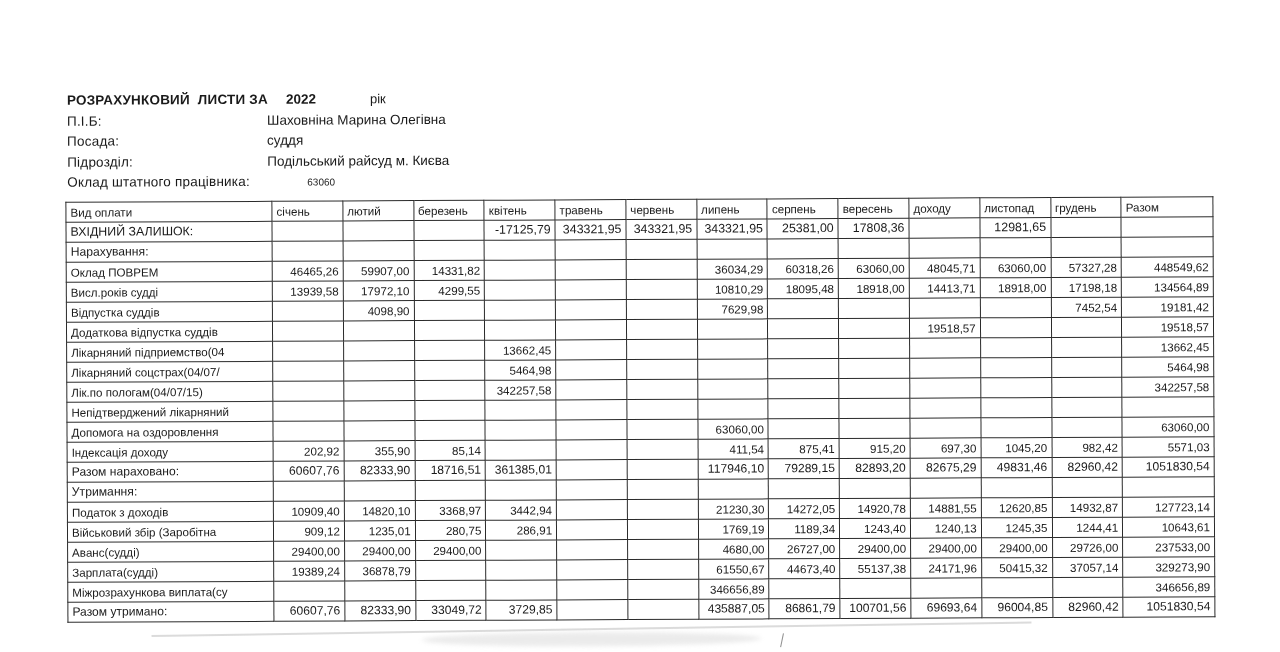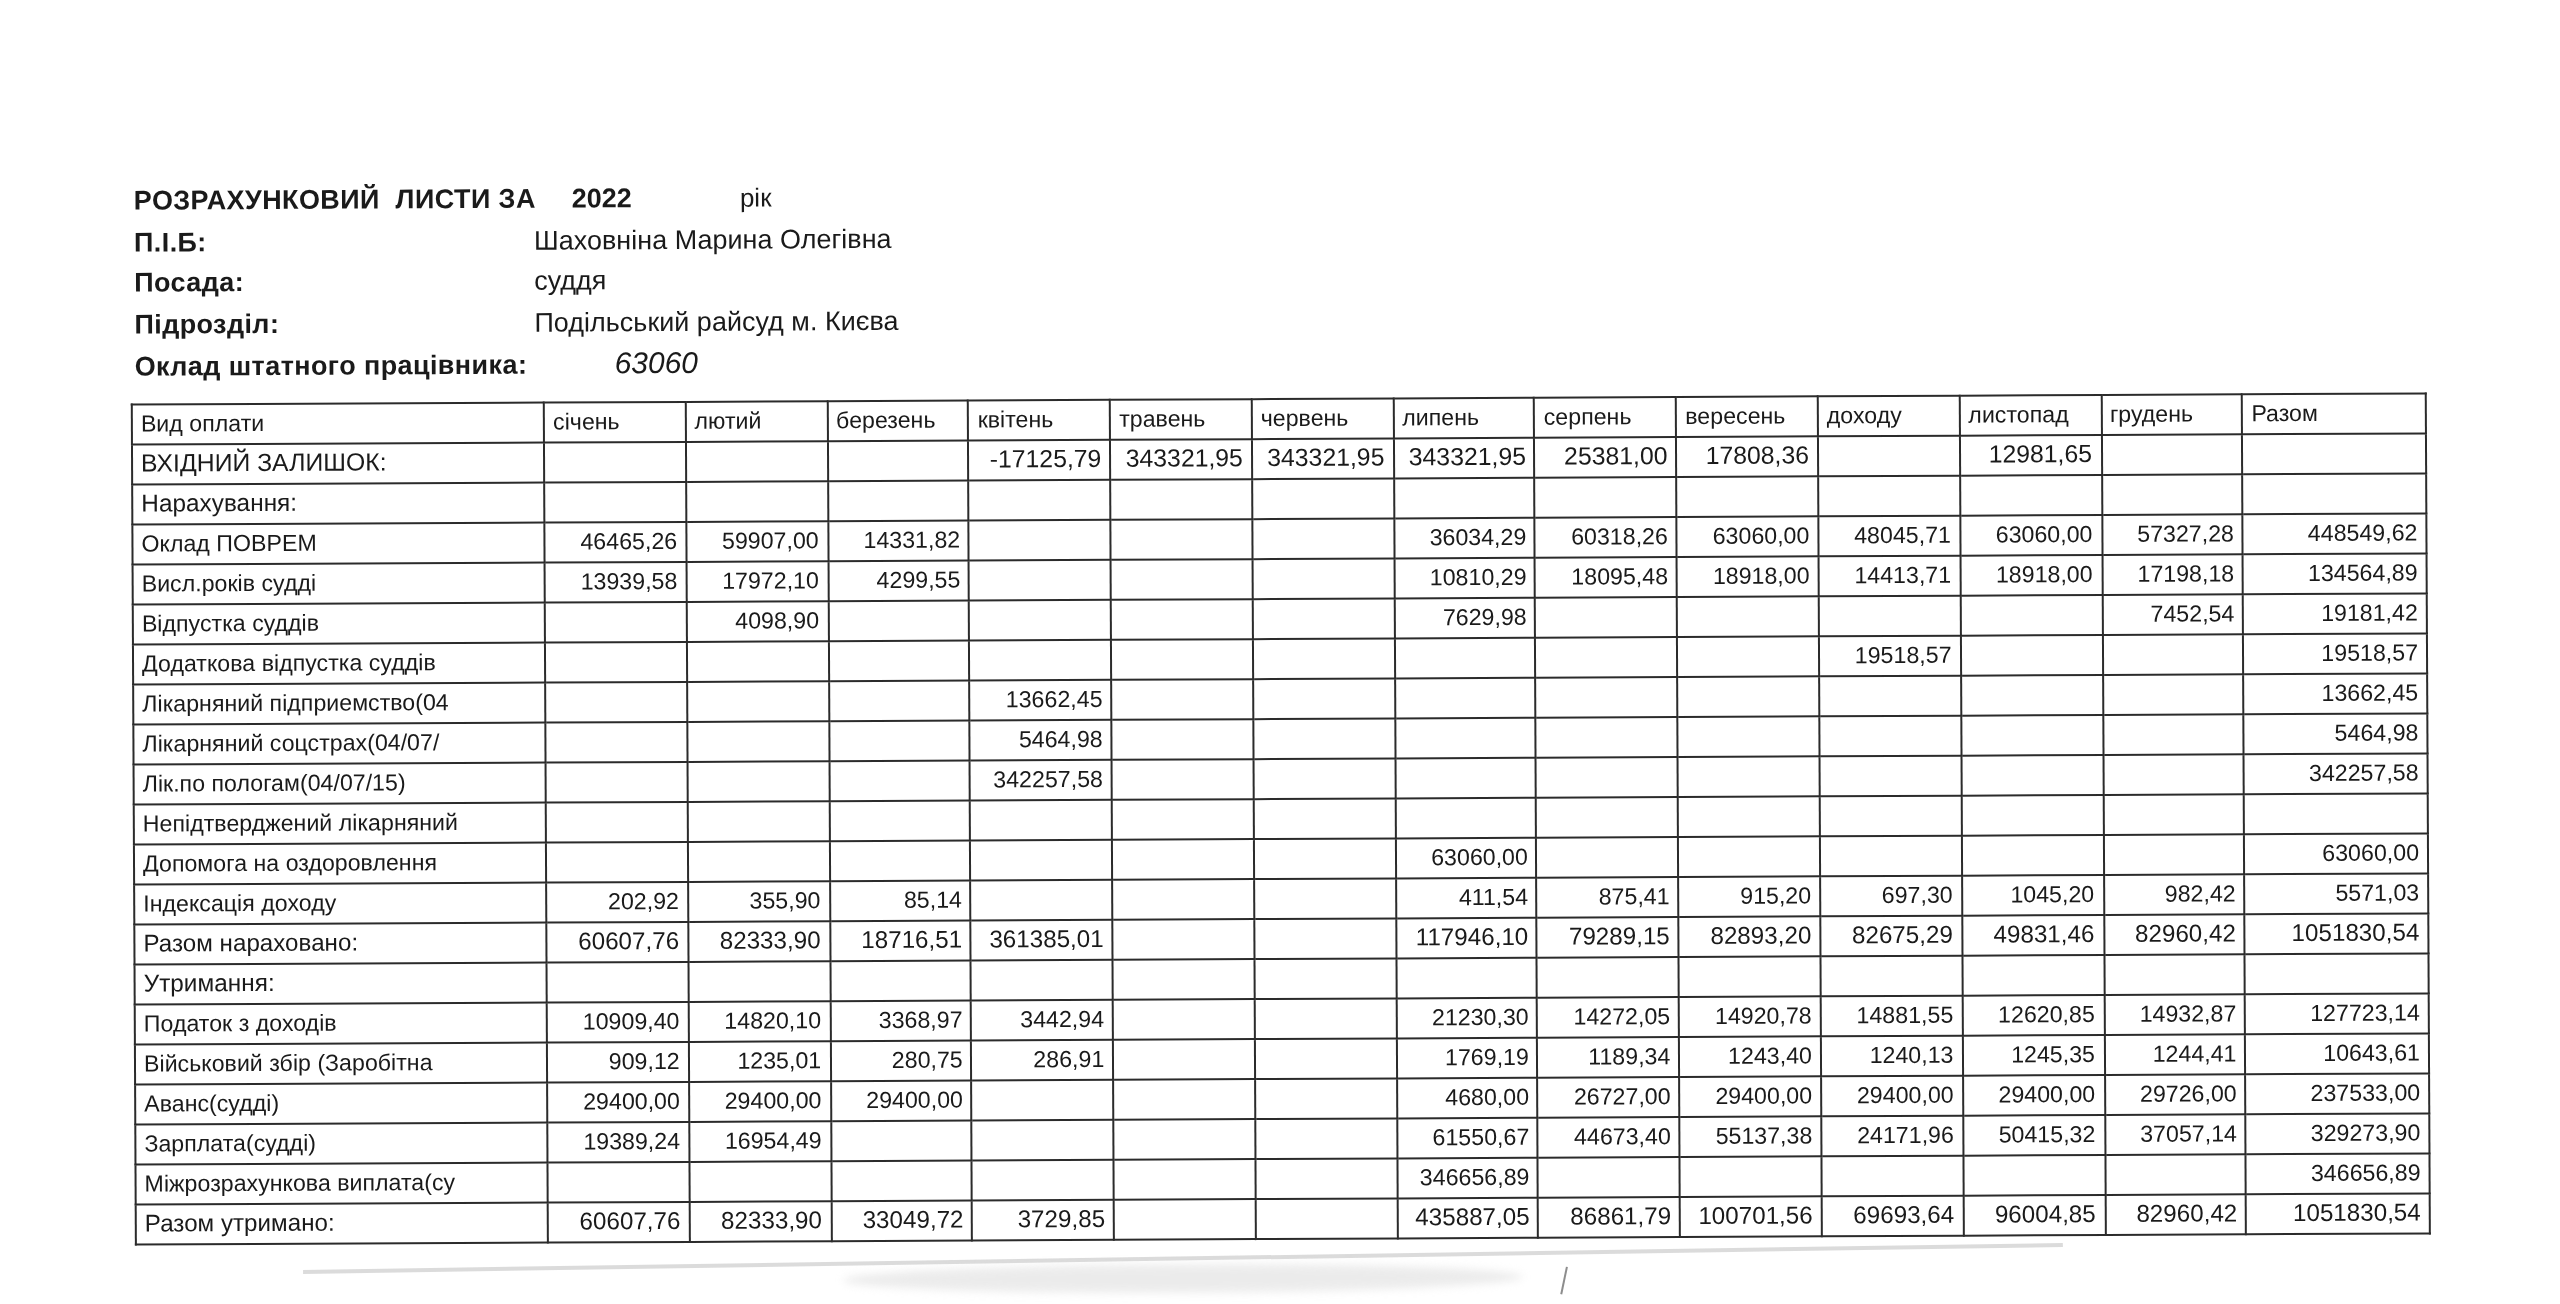--- a/index.html
+++ b/index.html
@@ -40,43 +40,42 @@
     align-items: baseline;
     height: 20.5px;
   }
   .hdr-label {
     font-size: 13.5px;
     font-weight: bold;
     letter-spacing: 0.2px;
     white-space: pre;
   }
   .hdr-label.plain {
-    font-weight: bold;
+    font-weight: normal;
     font-size: 13.5px;
   }
   .hdr-key {
     width: 200px;
     flex: 0 0 200px;
   }
   .hdr-val {
     font-size: 13.5px;
     white-space: pre;
   }
   .year-val {
     font-weight: bold;
     font-size: 13.5px;
     margin-left: 18px;
   }
   .year-unit {
     font-size: 13px;
     margin-left: 54px;
   }
   .oklad-val {
-    font-style: italic;
-    font-size: 15px;
+    font-size: 10px;
     margin-left: 40px;
     text-align: right;
   }
 
   
   #sheet {
     position: absolute;
     left: 66px;
     top: 199px;
     width: 1148px;
@@ -496,21 +495,21 @@
           <td class="num">26727,00</td>
           <td class="num">29400,00</td>
           <td class="num">29400,00</td>
           <td class="num">29400,00</td>
           <td class="num">29726,00</td>
           <td class="num">237533,00</td>
         </tr>
         <tr>
           <td class="lbl">Зарплата(судді)</td>
           <td class="num">19389,24</td>
-          <td class="num">16954,49</td>
+          <td class="num">36878,79</td>
           <td class="num"></td>
           <td class="num"></td>
           <td class="num"></td>
           <td class="num"></td>
           <td class="num">61550,67</td>
           <td class="num">44673,40</td>
           <td class="num">55137,38</td>
           <td class="num">24171,96</td>
           <td class="num">50415,32</td>
           <td class="num">37057,14</td>

